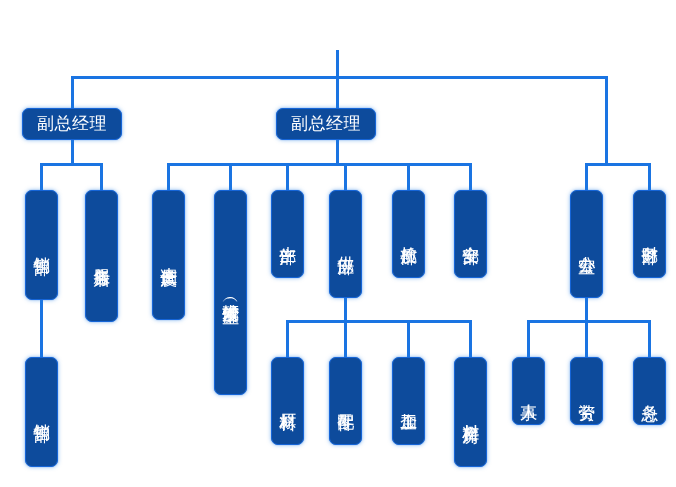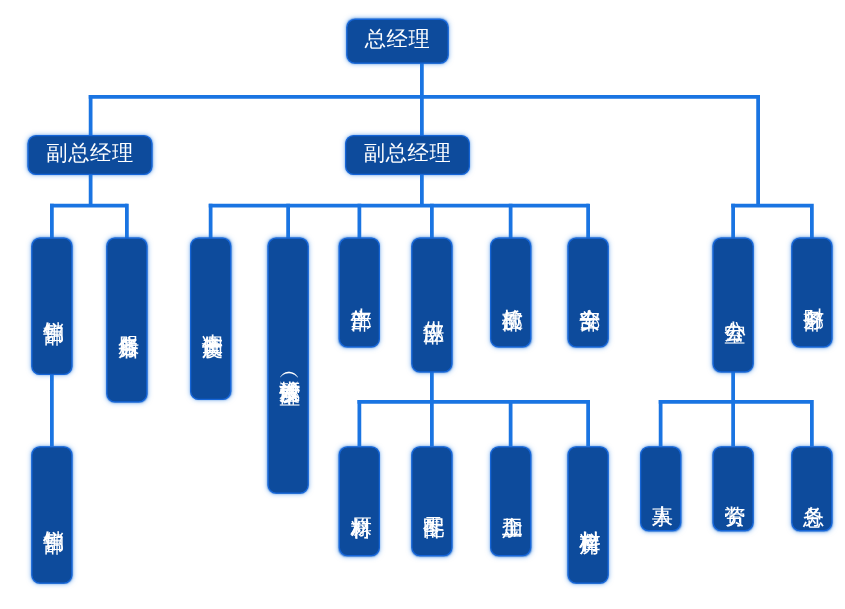--- a/index.html
+++ b/index.html
@@ -91,23 +91,20 @@
   <div class="line h" style="left:585px;top:163px;width:63px;"></div>
   <div class="line v" style="left:585px;top:163px;height:28px;"></div>
   <div class="line v" style="left:648px;top:163px;height:28px;"></div>
 
   <div class="line v" style="left:585px;top:297px;height:25px;"></div>
   <div class="line h" style="left:527px;top:320px;width:123px;"></div>
   <div class="line v" style="left:527px;top:320px;height:37px;"></div>
   <div class="line v" style="left:585px;top:320px;height:37px;"></div>
   <div class="line v" style="left:648px;top:320px;height:37px;"></div>
 
-  <div class="node horiz" style="left:277px;top:15px;width:82px;height:36px;">
-    <span class="lbl">总经理</span>
-  </div>
 
   <div class="node horiz" style="left:22px;top:108px;width:100px;height:32px;">
     <span class="lbl">副总经理</span>
   </div>
 
   <div class="node horiz" style="left:276px;top:108px;width:100px;height:32px;">
     <span class="lbl">副总经理</span>
   </div>
 
   <div class="node vert" style="left:25px;top:190px;width:33px;height:110px;">

